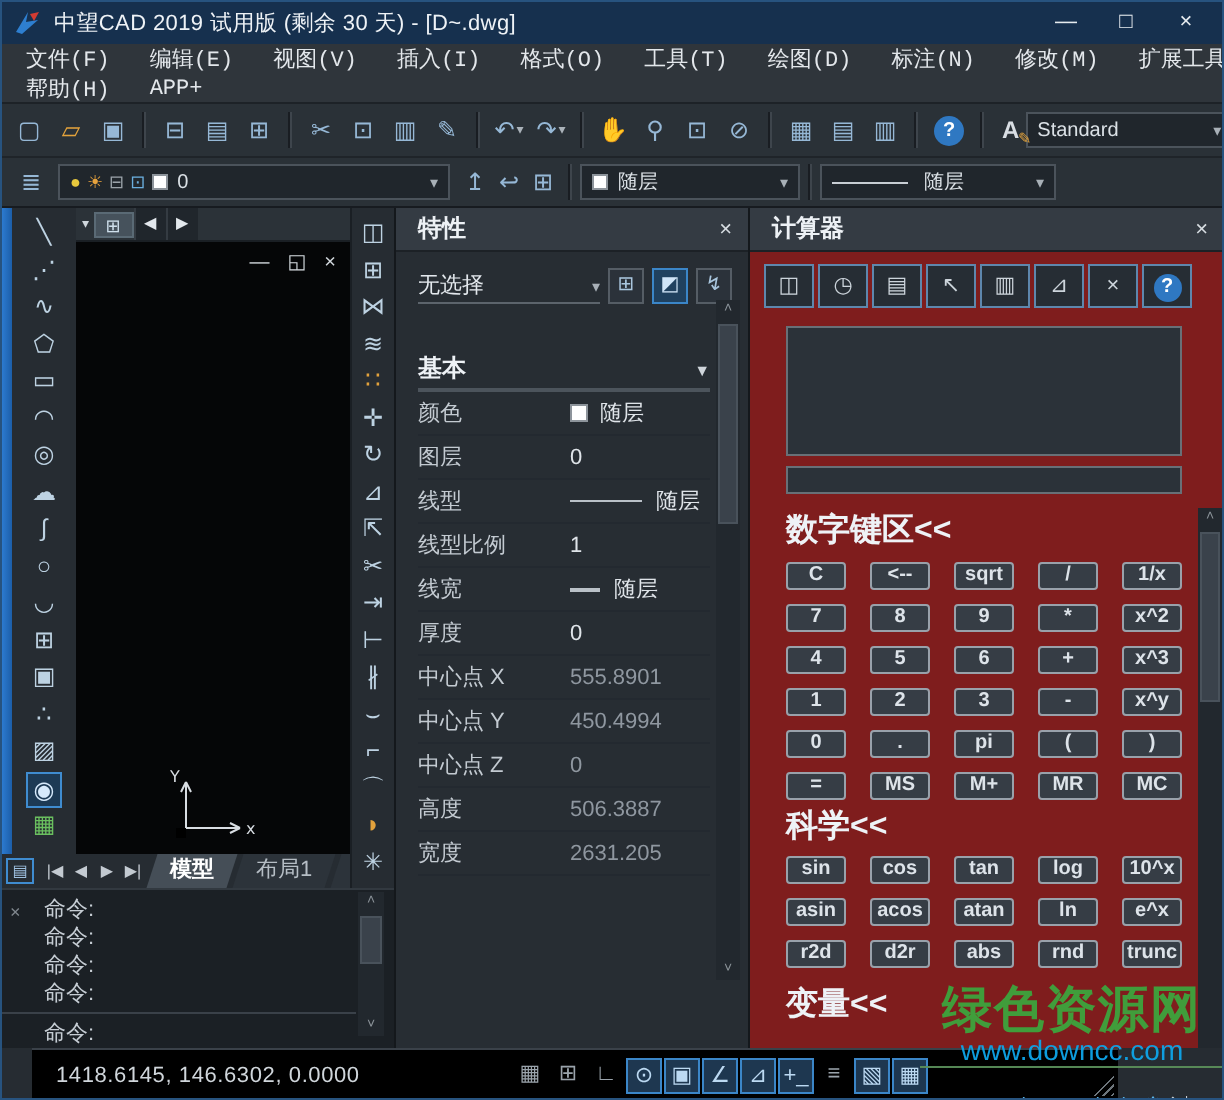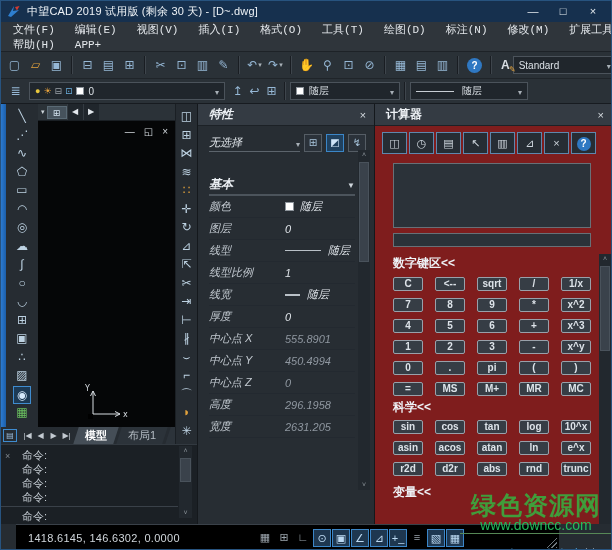--- a/index.html
+++ b/index.html
@@ -107,21 +107,21 @@
   .scrollbar { background:#22282e; position:absolute; }
   .sb-arrow { position:absolute; left:0; width:100%; height:10px; text-align:center;
     font-size:7px; line-height:10px; color:#8a9298; }
   .sb-up { top:0; } .sb-dn { bottom:0; }
   .sb-thumb { position:absolute; left:1px; right:1px; background:#3a424b; border:1px solid #49525b; }
   #cmd-scroll { left:179px; top:446px; width:13px; height:72px; }
   #cmd-scroll .sb-thumb { top:12px; height:24px; }
 
   
   .palette { top:104px; height:420px; border-left:1px solid #14181c; overflow:hidden; }
-  #props { left:197px; width:177px; background:#272d33;font-style:italic; }
+  #props { left:197px; width:177px; background:#272d33; }
   #calc  { left:374px; width:238px; background:#7f1d1d; }
   .phead { height:22px; background:#343b43; display:flex; align-items:center;
     padding:0 8px 0 11px; border-bottom:1px solid #1c2126; }
   .ptitle { font-size:12px; font-weight:bold; color:#edf1f5; }
   .pclose { margin-left:auto; color:#d6dce1; font-size:11px; }
   .psel-row { display:flex; align-items:center; margin:7px 8px 0 11px; height:20px; }
   .psel { width:100px; border-bottom:1px solid #5c646c; display:flex; align-items:center;
     font-size:11px; color:#e3e8ed; height:18px; }
   .psel-btn { width:18px; height:18px; border:1px solid #555d65; margin-left:4px;
     color:#a9c6de; font-size:10px; text-align:center; line-height:16px; background:#2b323a; }
@@ -145,21 +145,21 @@
 
   
   .ctoolbar { display:flex; margin:6px 0 0 7px; gap:2px; }
   .ctool { width:25px; height:22px; border:1px solid #5e87ad; background:#262d34;
     color:#ccd4db; font-size:11px; text-align:center; line-height:20px; }
   .ctool .g { display:inline-block; }
   .ctool.help .g { width:14px; height:14px; border-radius:50%; background:#2f78c2;
     color:#fff; font-size:10px; font-weight:bold; line-height:14px; }
   .chistory { margin:9px 0 0 18px; width:198px; height:65px; border:1px solid #687077; background:#2b3239; }
   .cinput   { margin:5px 0 0 18px; width:198px; height:14px; border:1px solid #687077; background:#2b3239; }
-  .clabel { margin:8px 0 0 18px; font-size:12px; font-weight:bold; color:#eef2f6; }
+  .clabel { margin:8px 0 0 18px; font-size:16px; font-weight:bold; color:#eef2f6; }
   .cgrid { margin:5px 0 0 18px; width:198px; display:grid;
     grid-template-columns:repeat(5,30px); column-gap:12px; row-gap:7px; }
   .cgrid.sci { margin-top:4px; }
   .cbtn { height:14px; background:#363d45; border:1px solid #99a1aa; border-radius:2px;
     color:#dde3e9; font-size:10px; font-weight:bold; line-height:12px; text-align:center;
     font-family:"Liberation Sans","DejaVu Sans",sans-serif; padding:0; white-space:nowrap; overflow:hidden;}
   .clabel.sci-l { margin-top:3px; }
   .clabel.var-l { }
   #calc-scroll { right:1px; top:150px; width:12px; height:368px; position:absolute; }
   #calc-scroll .sb-thumb { top:12px; height:85px; }
@@ -180,21 +180,21 @@
   .fs { color:#cfd5da; font-size:11px; }
   .grip { position:absolute; right:2px; bottom:2px; width:13px; height:13px;
     background:repeating-linear-gradient(135deg, transparent 0 2px, #6e767c 2px 3px);
     clip-path:polygon(100% 0, 100% 100%, 0 100%); }
 
   
   #watermark { left:460px; top:492px; width:152px; text-align:center; z-index:99;
     pointer-events:none; opacity:.95; }
   .wm1 { font-size:25px; font-weight:bold; color:#3da43d; line-height:26px;
     letter-spacing:1px; white-space:nowrap; }
-  .wm2 { font-size:14px; color:#22c55e; line-height:15px; border-bottom:1px solid #5a8f5a; }
+  .wm2 { font-size:14px; color:#0ea5e9; line-height:15px; border-bottom:1px solid #5a8f5a; }
 
   #frame { position:absolute; inset:0; border:1px solid #27537f; pointer-events:none; z-index:100; }
 </style>
 </head>
 <body>
 
 <div class="abs" id="titlebar">
   <svg class="logo" width="15" height="15" viewBox="0 0 15 15">
     <path d="M2 12 L8 2 L7 7 L13 6 L5 13 Z" fill="#2e7fd0"></path>
     <path d="M9 3 L13.5 2 L11 6.5 Z" fill="#d23b32"></path>
@@ -486,21 +486,21 @@
 
         <div class="prow">
           <span class="plabel">中心点 Z</span>
 
           <span class="pvalue">0</span>
         </div>
 
         <div class="prow">
           <span class="plabel">高度</span>
 
-          <span class="pvalue">296.1958</span>
+          <span class="pvalue">506.3887</span>
         </div>
 
         <div class="prow">
           <span class="plabel">宽度</span>
 
           <span class="pvalue">2631.205</span>
         </div>
       </div>
   </div>
 </div>

